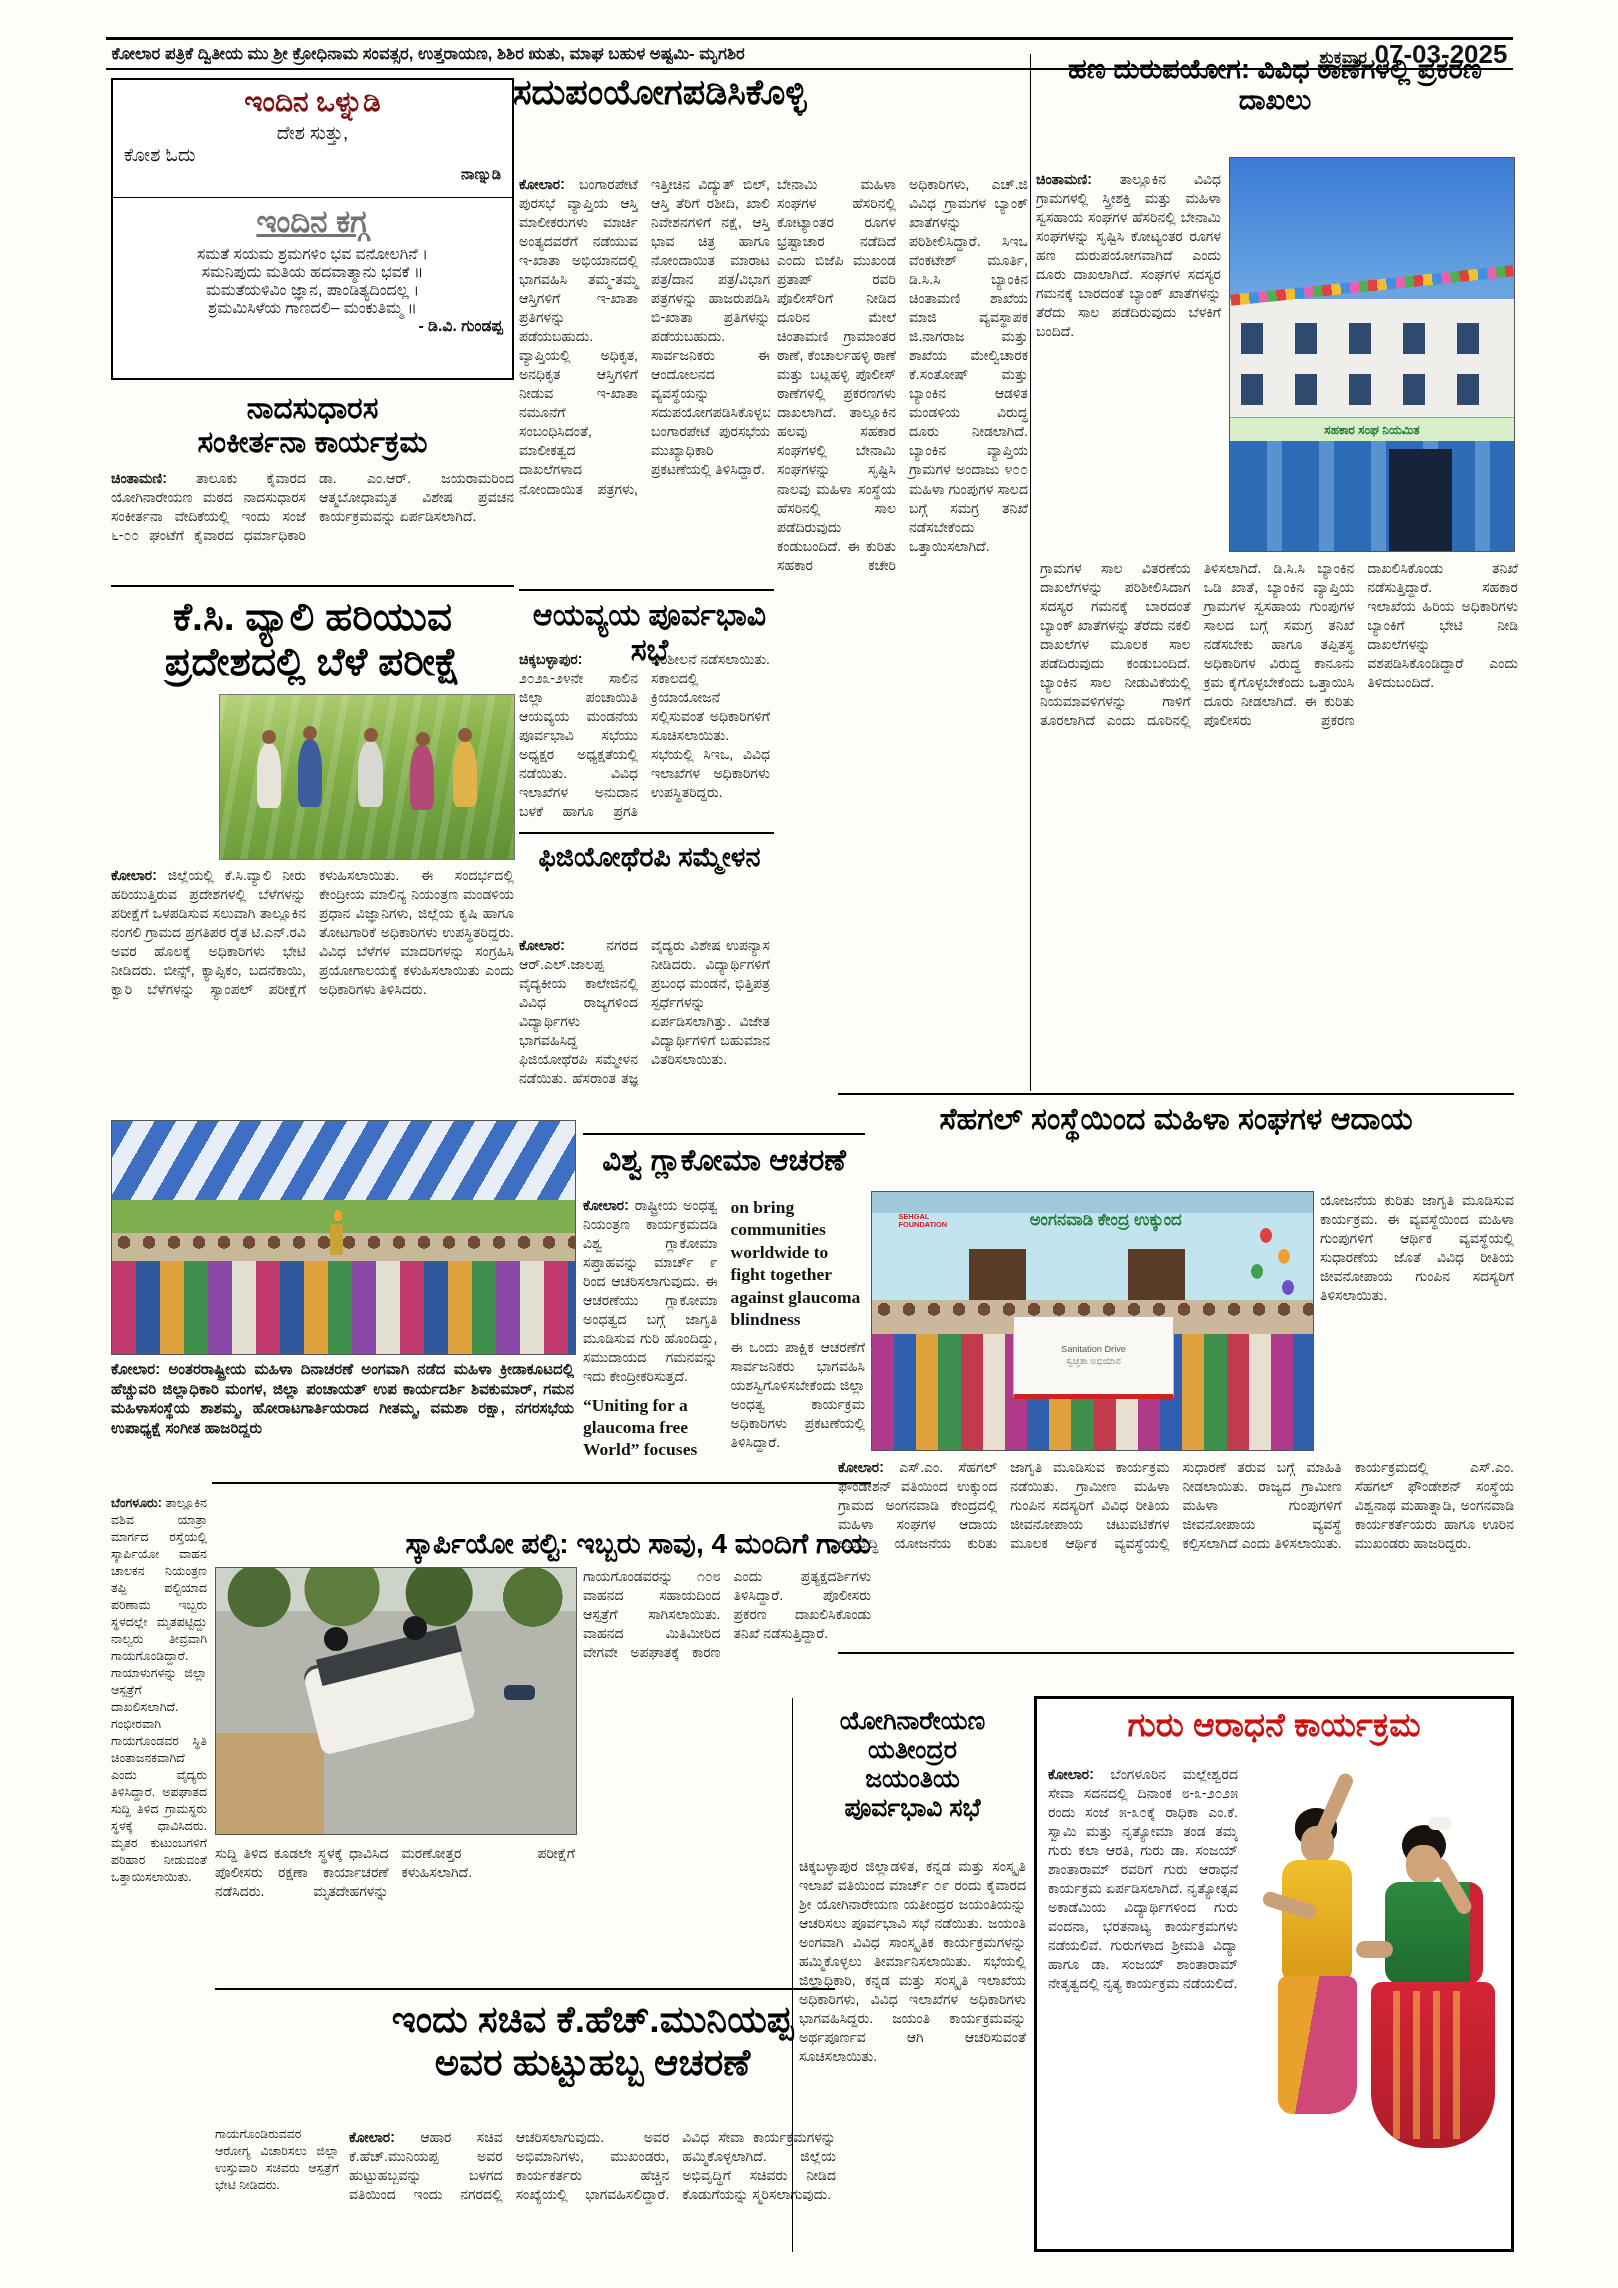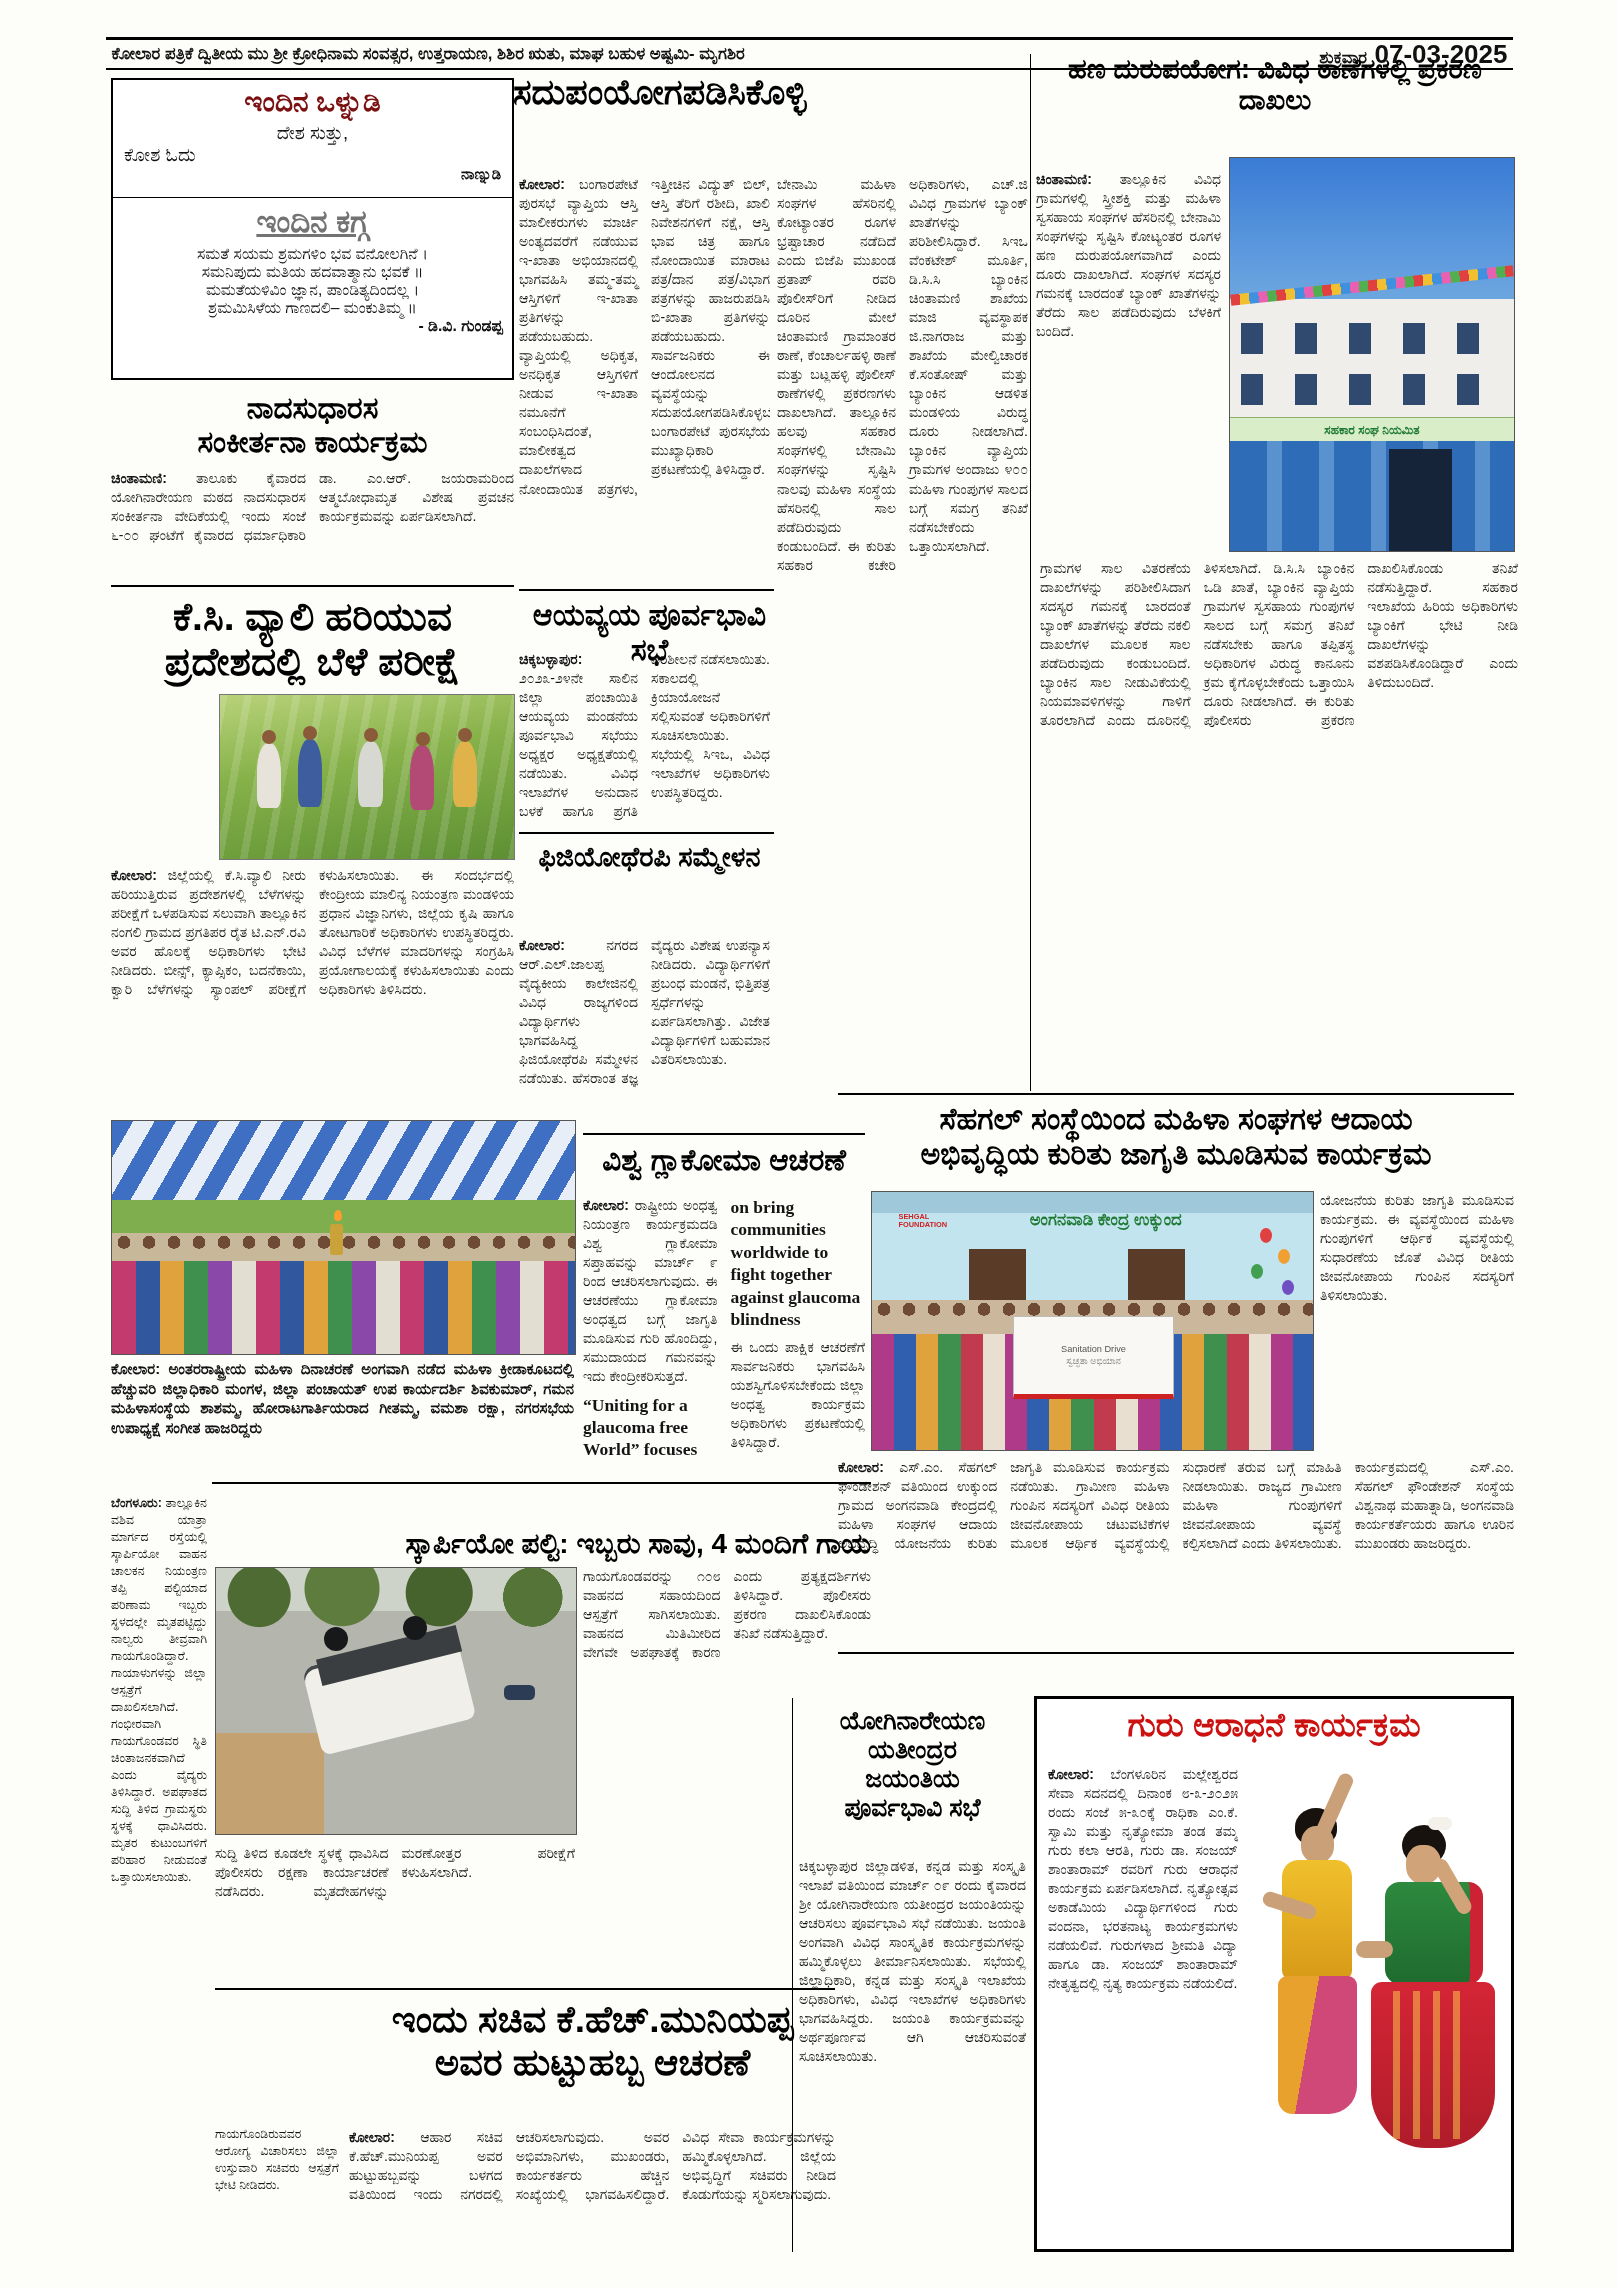--- a/index.html
+++ b/index.html
@@ -155,21 +155,20 @@
   <div class="abs" style="left:56%;top:74%;width:22%;height:26%;background:#16243a;"></div>
 </div>
 
 <div class="abs bd c3" style="left:1015px;top:559px;width:478px;height:526px;margin-left:25px;">
   <span>ಗ್ರಾಮಗಳ ಸಾಲ ವಿತರಣೆಯ ದಾಖಲೆಗಳನ್ನು ಪರಿಶೀಲಿಸಿದಾಗ ಸದಸ್ಯರ ಗಮನಕ್ಕೆ ಬಾರದಂತೆ ಬ್ಯಾಂಕ್ ಖಾತೆಗಳನ್ನು ತೆರೆದು ನಕಲಿ ದಾಖಲೆಗಳ ಮೂಲಕ ಸಾಲ ಪಡೆದಿರುವುದು ಕಂಡುಬಂದಿದೆ. ಬ್ಯಾಂಕಿನ ಸಾಲ ನೀಡುವಿಕೆಯಲ್ಲಿ ನಿಯಮಾವಳಿಗಳನ್ನು ಗಾಳಿಗೆ ತೂರಲಾಗಿದೆ ಎಂದು ದೂರಿನಲ್ಲಿ ತಿಳಿಸಲಾಗಿದೆ. ಡಿ.ಸಿ.ಸಿ ಬ್ಯಾಂಕಿನ ಒಡಿ ಖಾತೆ, ಬ್ಯಾಂಕಿನ ವ್ಯಾಪ್ತಿಯ ಗ್ರಾಮಗಳ ಸ್ವಸಹಾಯ ಗುಂಪುಗಳ ಸಾಲದ ಬಗ್ಗೆ ಸಮಗ್ರ ತನಿಖೆ ನಡೆಸಬೇಕು ಹಾಗೂ ತಪ್ಪಿತಸ್ಥ ಅಧಿಕಾರಿಗಳ ವಿರುದ್ಧ ಕಾನೂನು ಕ್ರಮ ಕೈಗೊಳ್ಳಬೇಕೆಂದು ಒತ್ತಾಯಿಸಿ ದೂರು ನೀಡಲಾಗಿದೆ. ಈ ಕುರಿತು ಪೊಲೀಸರು ಪ್ರಕರಣ ದಾಖಲಿಸಿಕೊಂಡು ತನಿಖೆ ನಡೆಸುತ್ತಿದ್ದಾರೆ. ಸಹಕಾರ ಇಲಾಖೆಯ ಹಿರಿಯ ಅಧಿಕಾರಿಗಳು ಬ್ಯಾಂಕಿಗೆ ಭೇಟಿ ನೀಡಿ ದಾಖಲೆಗಳನ್ನು ವಶಪಡಿಸಿಕೊಂಡಿದ್ದಾರೆ ಎಂದು ತಿಳಿದುಬಂದಿದೆ.</span>
 </div>
 
 <div class="abs hrule" style="left:838px;top:1093px;width:676px;"></div>
 <div class="abs hl" style="left:838px;top:1102px;width:676px;font-size:30px;">
   <div>ಸೆಹಗಲ್ ಸಂಸ್ಥೆಯಿಂದ ಮಹಿಳಾ ಸಂಘಗಳ ಆದಾಯ</div>
-  <div>ಅಭಿವೃದ್ಧಿಯ ಕುರಿತು ಜಾಗೃತಿ ಮೂಡಿಸುವ ಕಾರ್ಯಕ್ರಮ</div>
 </div>
 
 <div class="photo" style="left:871px;top:1191px;width:441px;height:258px;border:0.9px solid #555;background:#c2e4ef;">
   <div class="abs" style="left:0;top:0;width:100%;height:8%;background:#9fc8da;"></div>
   <div class="abs" style="left:18%;top:7%;width:70%;text-align:center;font-size:16.6px;font-weight:bold;color:#1f7a34;">ಅಂಗನವಾಡಿ ಕೇಂದ್ರ ಉಕ್ಕುಂದ</div>
   <div class="abs" style="left:6%;top:8%;font-size:7.4px;color:#c22;line-height:1.1;font-weight:bold;">
     <div>SEHGAL</div>
     <div>FOUNDATION</div>
   </div>
   <div class="abs" style="left:22%;top:22%;width:13%;height:36%;background:#5a3b28;"></div>

